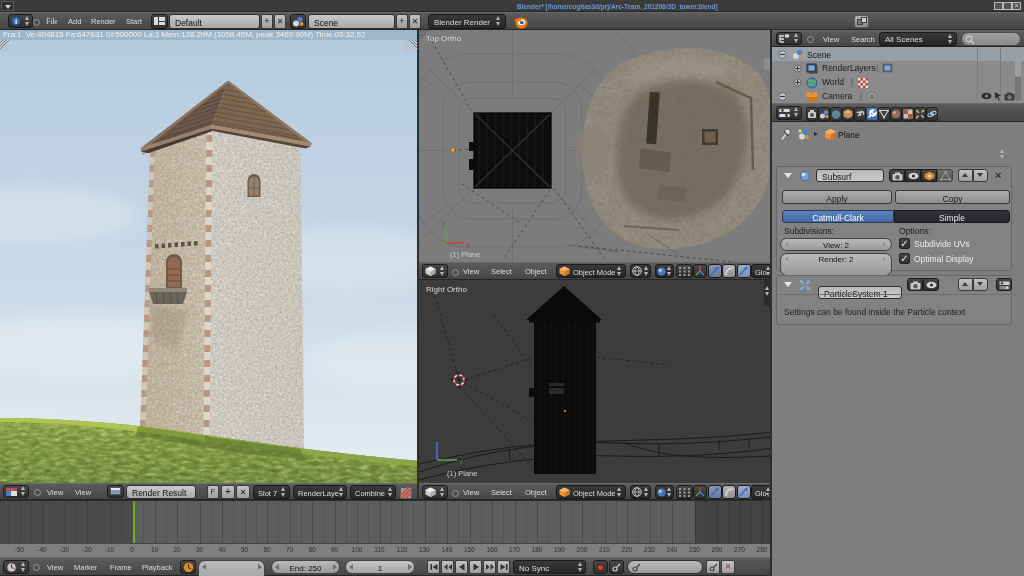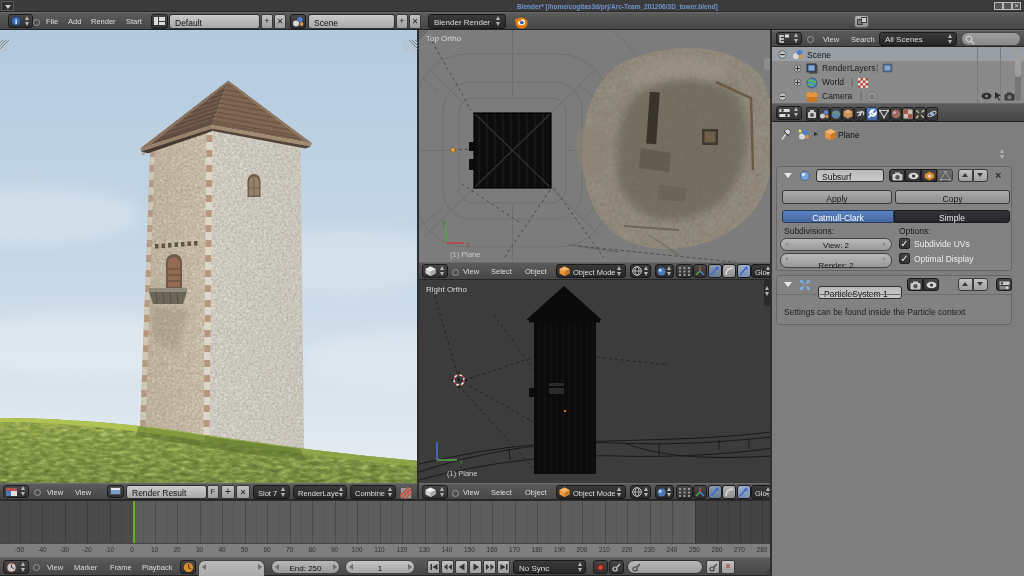--- a/index.html
+++ b/index.html
@@ -29,21 +29,21 @@
   <div class="abs" style="right:21px;top:2px;width:9px;height:8px;border:1px solid #b9b9b9;background:#555;"></div>
   <div class="abs" style="right:12px;top:2px;width:9px;height:8px;border:1px solid #b9b9b9;background:#555;"></div>
   <div class="abs" style="right:3px;top:2px;width:9px;height:8px;border:1px solid #b9b9b9;background:#555;color:#ddd;font-size:7px;line-height:6px;text-align:center;">×</div>
 </div>
 
 <div class="abs hdr" style="left:0;top:12px;width:1024px;height:18px;">
   <div class="abs iconbtn" style="left:8px;top:1px;width:25px;height:14px;"></div>
   <div class="abs" style="left:11px;top:3px;width:10px;height:10px;border-radius:50%;background:#3a6bb0;border:1px solid #1e3a66;color:#fff;font-size:8px;line-height:9px;text-align:center;font-weight:bold;">i</div>
   <div class="abs arrows" style="left:24px;top:3px;"></div>
   <div class="abs circ" style="left:33px;top:6px;"></div>
-  <div class="abs menu" style="left:46px;top:4px;">File</div>
+  <div class="abs menu" style="left:46px;top:4px;font-family:Liberation Serif, serif;">File</div>
   <div class="abs menu" style="left:68px;top:4px;">Add</div>
   <div class="abs menu" style="left:91px;top:4px;">Render</div>
   <div class="abs menu" style="left:126px;top:4px;">Start</div>
   <div class="abs iconbtn" style="left:151px;top:1px;width:17px;height:15px;"></div>
   <div class="abs" style="left:154px;top:4px;width:4px;height:8px;background:#ddd;"></div>
   <div class="abs" style="left:159px;top:4px;width:6px;height:3.5px;background:#ddd;"></div>
   <div class="abs" style="left:159px;top:8.5px;width:6px;height:3.5px;background:#ddd;"></div>
   <div class="abs lightfield" style="left:169px;top:1px;width:91px;height:15px;padding:2.5px 0 0 5px;">Default</div>
   <div class="abs sqbtn" style="left:261px;top:1px;width:12px;height:15px;font-size:9px;text-align:center;line-height:13px;">+</div>
   <div class="abs sqbtn" style="left:274px;top:1px;width:12px;height:15px;font-size:8px;text-align:center;line-height:14px;">✕</div>
@@ -212,37 +212,38 @@
       </g>
     <polygon points="151,276 189,279 177,322 154,312" fill="#8a7c66" opacity="0.28" filter="url(#blurSh)"></polygon>
 
     <path d="M0,388 C 40,388 120,391 205,405 C 280,416 350,425 419,431 L419,453 L0,453 Z" fill="url(#grass)"></path>
     <path d="M0,388 C 40,388 120,391 205,405 C 280,416 350,425 419,431 L419,453 L0,453 Z" filter="url(#grassN)" opacity="0.8"></path>
     <path d="M0,388 C 40,388 120,391 205,405 C 280,416 350,425 419,431 L419,453 L0,453 Z" filter="url(#grassD)" opacity="0.7"></path>
     <path d="M0,388 C 40,388 120,391 205,405 L205,411 C 120,397 40,391 0,392 Z" fill="#b3c653" opacity="0.9"></path>
     <path d="M205,405 C 280,416 350,425 419,431 L419,437 C 350,431 280,420 205,411 Z" fill="#93ab47" opacity="0.7"></path>
     <path d="M138,396 C 165,400 195,403 210,407 L 300,419 L 305,429 L 240,423 L 136,406 Z" fill="#4e6526" opacity="0.45"></path>
   </svg>
+  <div class="abs" style="left:0;top:0;width:419px;height:10px;background:#9db6ca;color:#eef2f5;font-size:8.1px;line-height:10px;padding-left:3px;letter-spacing:-0.1px;white-space:nowrap;">Fra:1&nbsp; Ve:404815 Fa:647631 St:500000 La:3 Mem:128.29M (1058.45M, peak 3469.90M) Time:03:32.52</div>
   <div class="abs" style="left:1px;top:11px;width:7px;height:11px;background:#b9c4cd;border-radius:2px;opacity:0.85;"></div>
   <div class="abs" style="right:10px;top:11px;width:6px;height:11px;background:#b9c4cd;border-radius:2px;opacity:0.85;"></div>
   <div class="abs" style="right:2px;top:11px;width:6px;height:11px;background:#b9c4cd;border-radius:2px;opacity:0.85;"></div>
 </div>
 
 <div class="abs hdr" style="left:0;top:483px;width:419px;height:17px;">
   <div class="abs iconbtn" style="left:3px;top:1px;width:26px;height:13px;"></div>
   <div class="abs" style="left:6px;top:3.5px;width:11px;height:8px;background:#e0e0e0;"></div>
   <div class="abs" style="left:6px;top:3.5px;width:11px;height:3px;background:#b05050;"></div>
   <div class="abs" style="left:6px;top:6.5px;width:5px;height:5px;background:#4a7ab5;"></div>
   <div class="abs arrows" style="left:20px;top:2px;"></div>
   <div class="abs circ" style="left:34px;top:5px;"></div>
   <div class="abs menu" style="left:47px;top:4px;">View</div>
   <div class="abs menu" style="left:75px;top:4px;">View</div>
   <div class="abs iconbtn" style="left:107px;top:1px;width:17px;height:13px;"></div>
   <div class="abs" style="left:110px;top:3px;width:11px;height:8px;background:linear-gradient(#e8e8e8 30%,#7aa0c8 30%);border:1px solid #555;"></div>
-  <div class="abs lightfield" style="left:126px;top:1px;width:81px;height:14px;padding:2px 0 0 5px;">Render Result</div>
+  <div class="abs lightfield" style="left:126px;top:1px;width:70px;height:14px;padding:2px 0 0 5px;">Render Result</div>
   <div class="abs sqbtn" style="left:207px;top:1px;width:12px;height:14px;font-size:8px;text-align:center;line-height:12px;">F</div>
   <div class="abs sqbtn" style="left:221px;top:1px;width:14px;height:14px;font-size:10px;text-align:center;line-height:12px;">+</div>
   <div class="abs sqbtn" style="left:236px;top:1px;width:14px;height:14px;font-size:8px;text-align:center;line-height:13px;">✕</div>
   <div class="abs darkdrop" style="left:253px;top:1px;width:37px;height:14px;padding:2.5px 0 0 4px;font-size:7.5px;">Slot 7</div>
   <div class="abs arrows" style="left:280px;top:2.5px;"></div>
   <div class="abs darkdrop" style="left:293px;top:1px;width:54px;height:14px;padding:2.5px 0 0 4px;font-size:7.5px;">RenderLaye</div>
   <div class="abs arrows" style="left:338px;top:2.5px;"></div>
   <div class="abs darkdrop" style="left:350px;top:1px;width:46px;height:14px;padding:2.5px 0 0 4px;font-size:7.5px;">Combine</div>
   <div class="abs arrows" style="left:387px;top:2.5px;"></div>
   <svg class="abs" style="left:400px;top:2.5px;" width="12" height="12">
@@ -1016,21 +1017,21 @@
       <div class="abs sqbtn" style="left:5px;top:23px;width:110px;height:14px;border-radius:3px;text-align:center;font-size:8.5px;padding-top:2.5px;background:linear-gradient(#ababab,#8f8f8f);color:#1a1a1a;">Apply</div>
       <div class="abs sqbtn" style="left:118px;top:23px;width:115px;height:14px;border-radius:3px;text-align:center;font-size:8.5px;padding-top:2.5px;background:linear-gradient(#ababab,#8f8f8f);color:#1a1a1a;">Copy</div>
 
       <div class="abs" style="left:5px;top:43px;width:112px;height:12.5px;background:linear-gradient(#5b83c3,#44679e);border:1px solid #2a3a55;border-radius:3px 0 0 3px;color:#fff;font-size:8.5px;text-align:center;padding-top:1.5px;">Catmull-Clark</div>
       <div class="abs" style="left:117px;top:43px;width:116px;height:12.5px;background:linear-gradient(#33333a,#26262c);border:1px solid #1a1a1a;border-radius:0 3px 3px 0;color:#e8e8e8;font-size:8.5px;text-align:center;padding-top:1.5px;">Simple</div>
       <div class="abs" style="left:7px;top:59px;font-size:8.5px;color:#1a1a1a;">Subdivisions:</div>
       <div class="abs" style="left:122px;top:59px;font-size:8.5px;color:#1a1a1a;">Options:</div>
       <div class="abs pill" style="left:3px;top:71px;width:112px;height:13px;text-align:center;padding-top:2px;font-size:8px;">View: 2</div>
       <div class="abs" style="left:8px;top:75px;border-top:2.5px solid transparent;border-bottom:2.5px solid transparent;border-right:3.5px solid #72727288;"></div>
       <div class="abs" style="left:106px;top:75px;border-top:2.5px solid transparent;border-bottom:2.5px solid transparent;border-left:3.5px solid #72727288;"></div>
-      <div class="abs pill" style="left:3px;top:86px;width:112px;height:15px;text-align:center;padding-top:7px;font-size:8px;">Render: 2</div>
+      <div class="abs pill" style="left:3px;top:86px;width:112px;height:23px;text-align:center;padding-top:1px;font-size:8px;">Render: 2</div>
       <div class="abs" style="left:8px;top:90px;border-top:2.5px solid transparent;border-bottom:2.5px solid transparent;border-right:3.5px solid #72727288;"></div>
       <div class="abs" style="left:106px;top:90px;border-top:2.5px solid transparent;border-bottom:2.5px solid transparent;border-left:3.5px solid #72727288;"></div>
       <div class="abs" style="left:122px;top:71px;width:11px;height:11px;background:linear-gradient(#454545,#333);border:1px solid #222;border-radius:2px;color:#ededed;font-size:10px;line-height:10px;text-align:center;">✓</div>
       <div class="abs" style="left:137px;top:72px;font-size:8.5px;color:#ececec;">Subdivide UVs</div>
       <div class="abs" style="left:122px;top:86px;width:11px;height:11px;background:linear-gradient(#454545,#333);border:1px solid #222;border-radius:2px;color:#ededed;font-size:10px;line-height:10px;text-align:center;">✓</div>
       <div class="abs" style="left:137px;top:87px;font-size:8.5px;color:#ececec;">Optimal Display</div>
     </div>
 
     <div class="abs" style="left:4px;top:153px;width:236px;height:50px;background:#828282;border:1px solid #666;border-radius:3px;">
       <div class="abs" style="left:7px;top:6px;border-left:4px solid transparent;border-right:4px solid transparent;border-top:5.5px solid #e8e8e8;"></div>

